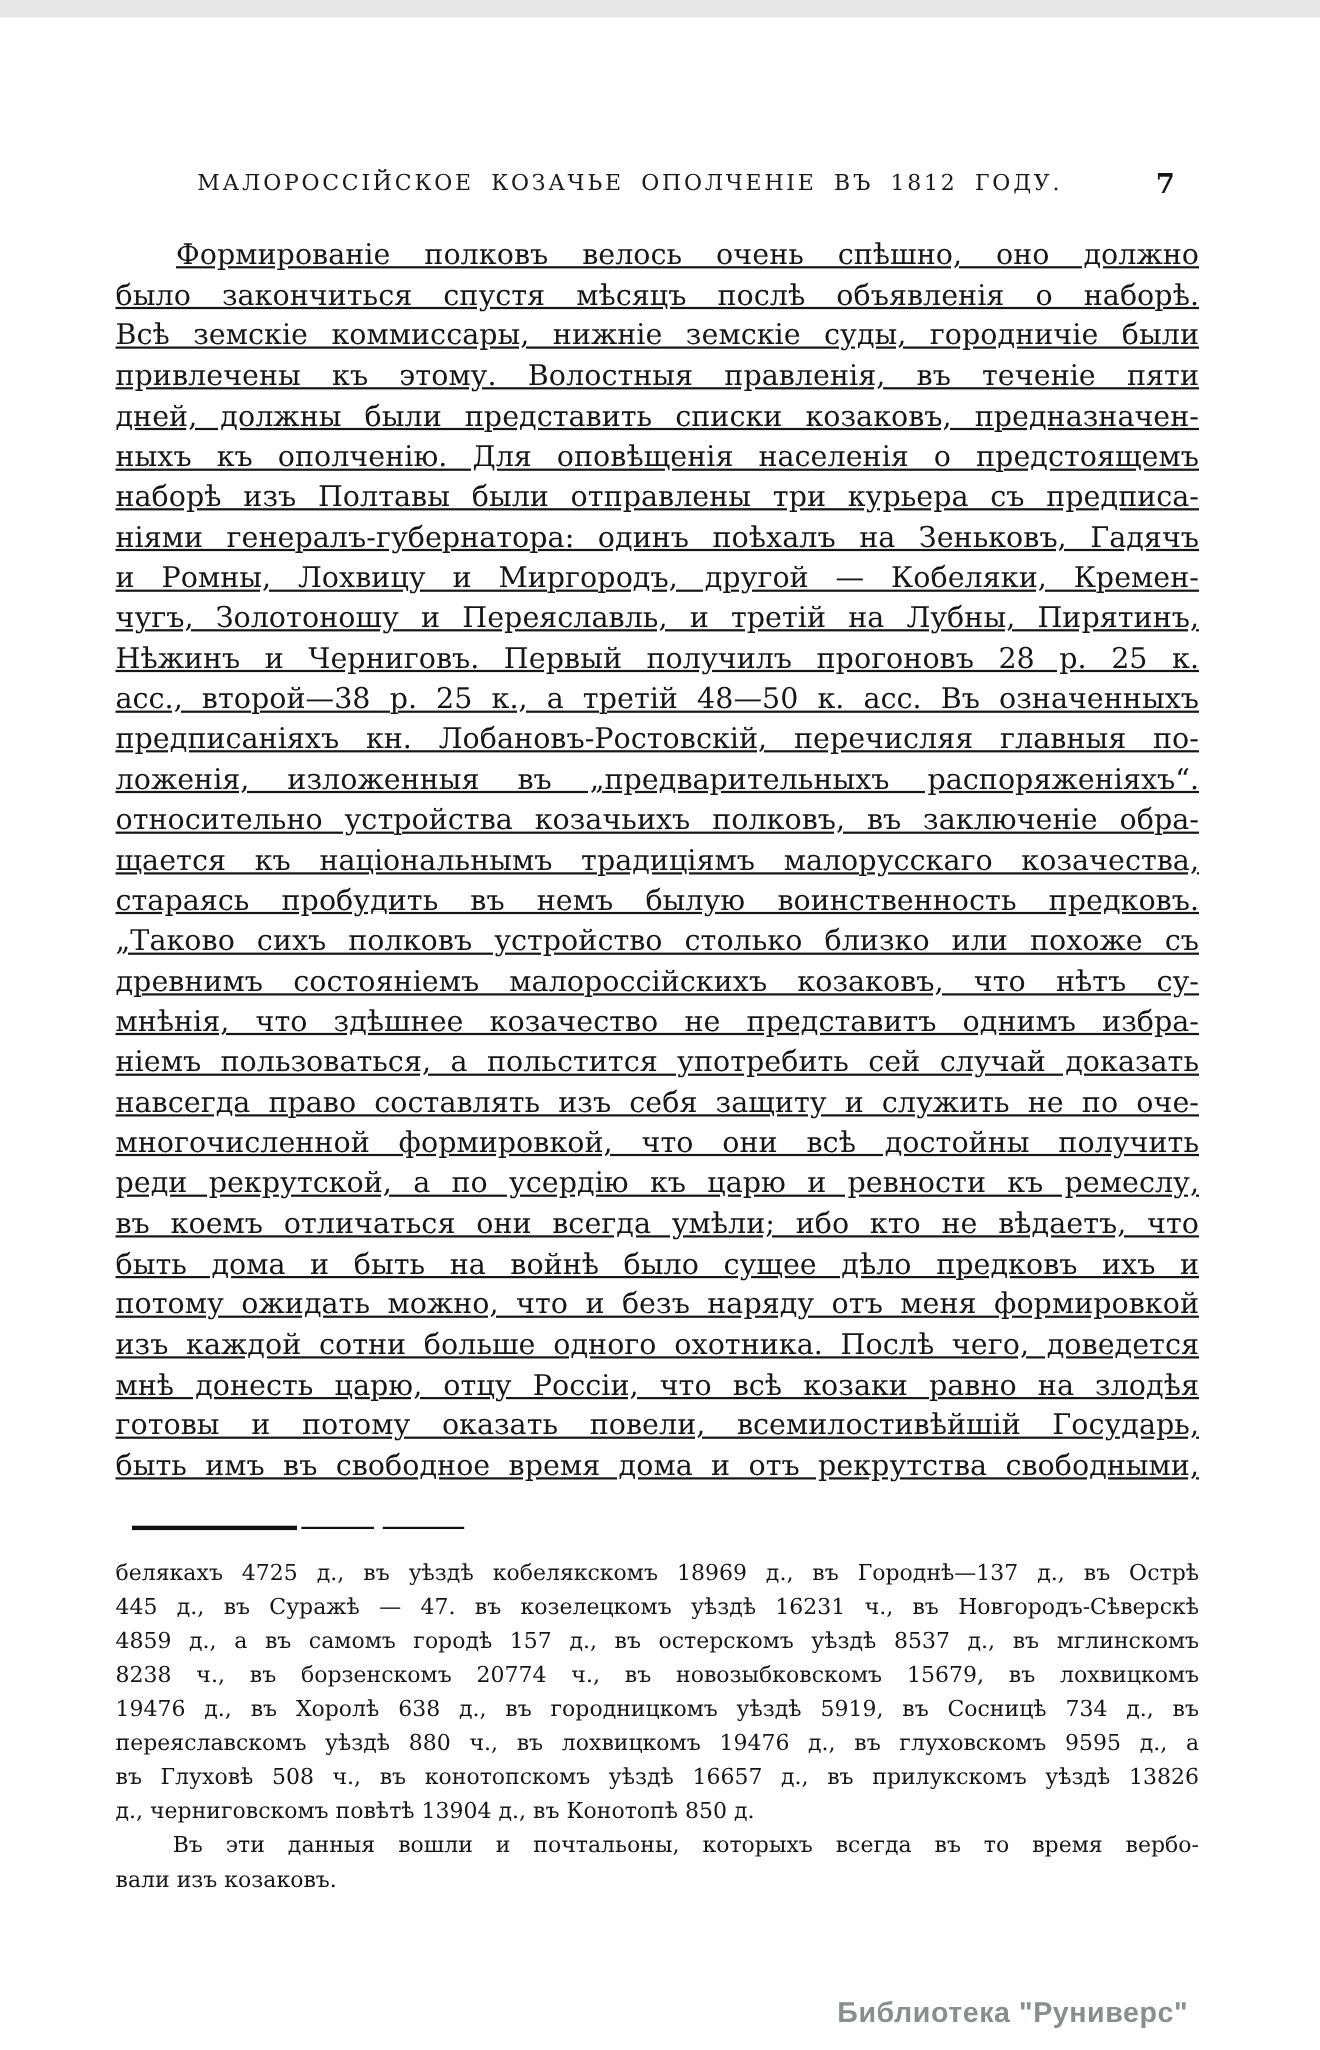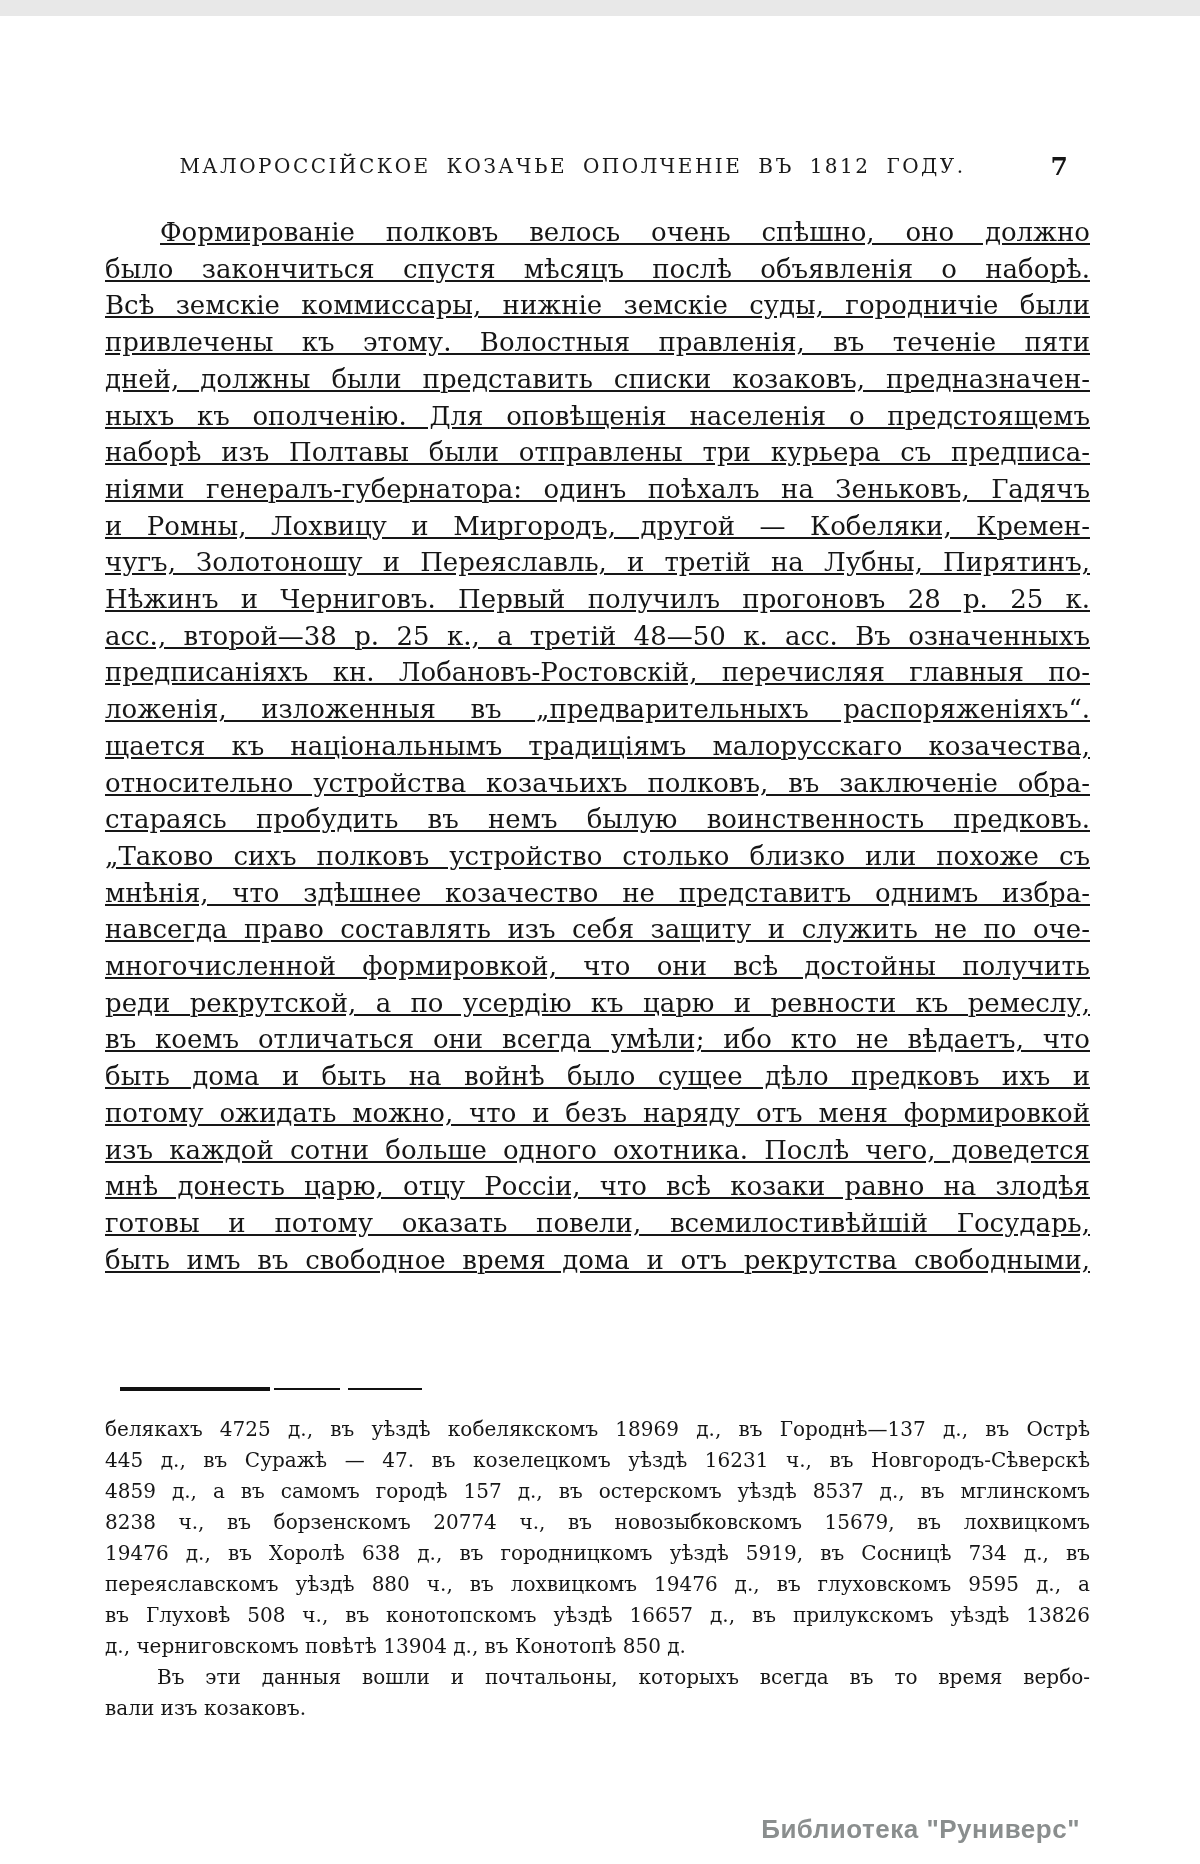--- a/index.html
+++ b/index.html
@@ -111,25 +111,27 @@
       <div class="line">дней, должны были представить списки козаковъ, предназначен-</div>
       <div class="line">ныхъ къ ополченію. Для оповѣщенія населенія о предстоящемъ</div>
       <div class="line">наборѣ изъ Полтавы были отправлены три курьера съ предписа-</div>
       <div class="line">ніями генералъ-губернатора: одинъ поѣхалъ на Зеньковъ, Гадячъ</div>
       <div class="line">и Ромны, Лохвицу и Миргородъ, другой — Кобеляки, Кремен-</div>
       <div class="line">чугъ, Золотоношу и Переяславль, и третій на Лубны, Пирятинъ,</div>
       <div class="line">Нѣжинъ и Черниговъ. Первый получилъ прогоновъ 28 р. 25 к.</div>
       <div class="line">асс., второй—38 р. 25 к., а третій 48—50 к. асс. Въ означенныхъ</div>
       <div class="line">предписаніяхъ кн. Лобановъ-Ростовскій, перечисляя главныя по-</div>
       <div class="line">ложенія, изложенныя въ „предварительныхъ распоряженіяхъ“.</div>
+      <div class="line">относительно устройства козачьихъ полковъ, въ заключеніе обра-</div>
       <div class="line">щается къ національнымъ традиціямъ малорусскаго козачества,</div>
-      <div class="line">относительно устройства козачьихъ полковъ, въ заключеніе обра-</div>
       <div class="line">стараясь пробудить въ немъ былую воинственность предковъ.</div>
       <div class="line">„Таково сихъ полковъ устройство столько близко или похоже съ</div>
+      <div class="line">древнимъ состояніемъ малороссійскихъ козаковъ, что нѣтъ су-</div>
       <div class="line">мнѣнія, что здѣшнее козачество не представитъ однимъ избра-</div>
+      <div class="line">ніемъ пользоваться, а польстится употребить сей случай доказать</div>
       <div class="line">навсегда право составлять изъ себя защиту и служить не по оче-</div>
       <div class="line">многочисленной формировкой, что они всѣ достойны получить</div>
       <div class="line">реди рекрутской, а по усердію къ царю и ревности къ ремеслу,</div>
       <div class="line">въ коемъ отличаться они всегда умѣли; ибо кто не вѣдаетъ, что</div>
       <div class="line">быть дома и быть на войнѣ было сущее дѣло предковъ ихъ и</div>
       <div class="line">потому ожидать можно, что и безъ наряду отъ меня формировкой</div>
       <div class="line">изъ каждой сотни больше одного охотника. Послѣ чего, доведется</div>
       <div class="line">мнѣ донесть царю, отцу Россіи, что всѣ козаки равно на злодѣя</div>
       <div class="line">готовы и потому оказать повели, всемилостивѣйшій Государь,</div>
       <div class="line">быть имъ въ свободное время дома и отъ рекрутства свободными,</div>

